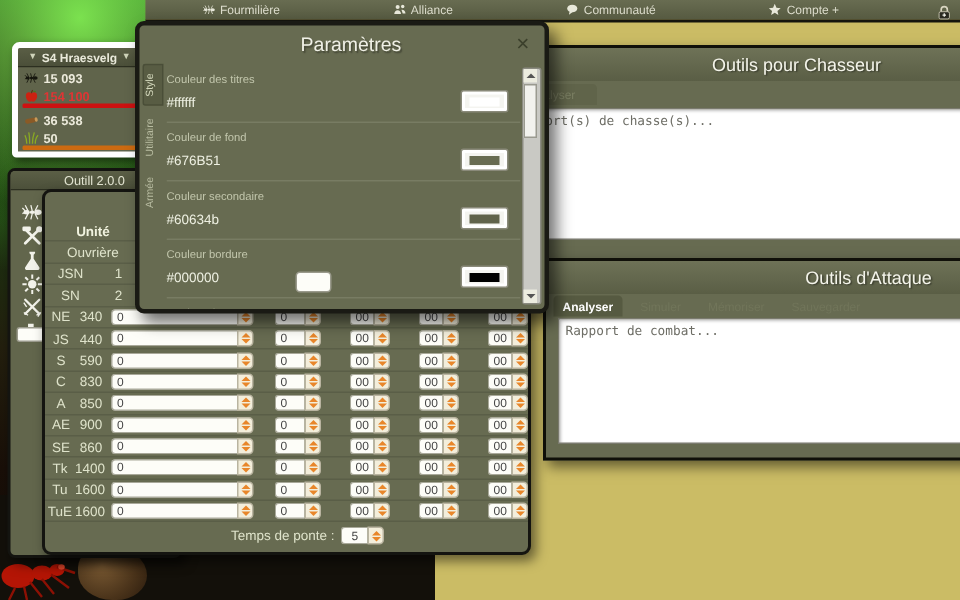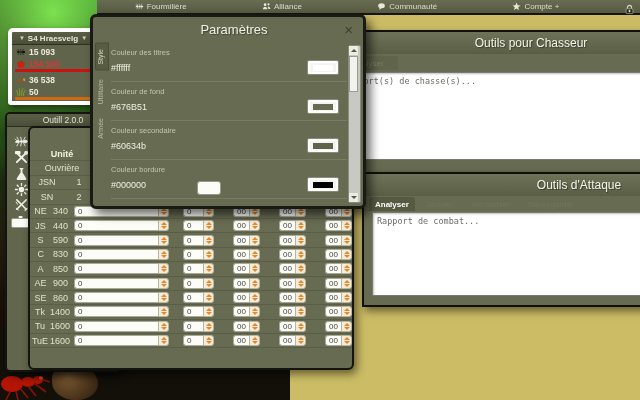--- a/index.html
+++ b/index.html
@@ -730,20 +730,30 @@
         </span>
         <span class="ingrp g3">
           <input class="tin t" value="00" style="">
           <span class="spin">
             <span class="up"></span>
             <span class="dn"></span>
           </span>
         </span>
       </div>
     </div>
+  <div id="t-footer">
+    <span>Temps de ponte :</span>
+    <span class="ingrp">
+      <input class="tin" value="5" style="">
+      <span class="spin">
+          <span class="up"></span>
+          <span class="dn"></span>
+        </span>
+    </span>
+  </div>
 </div>
 
 <div id="hunter" class="abs panel">
   <div class="panel-title">Outils pour Chasseur</div>
   <div id="hunter-tab">Analyser</div>
   <textarea class="ta" readonly="" style="">Rapport(s) de chasse(s)...</textarea>
 </div>
 
 <div id="attack" class="abs panel">
   <div class="panel-title">Outils d'Attaque</div>

